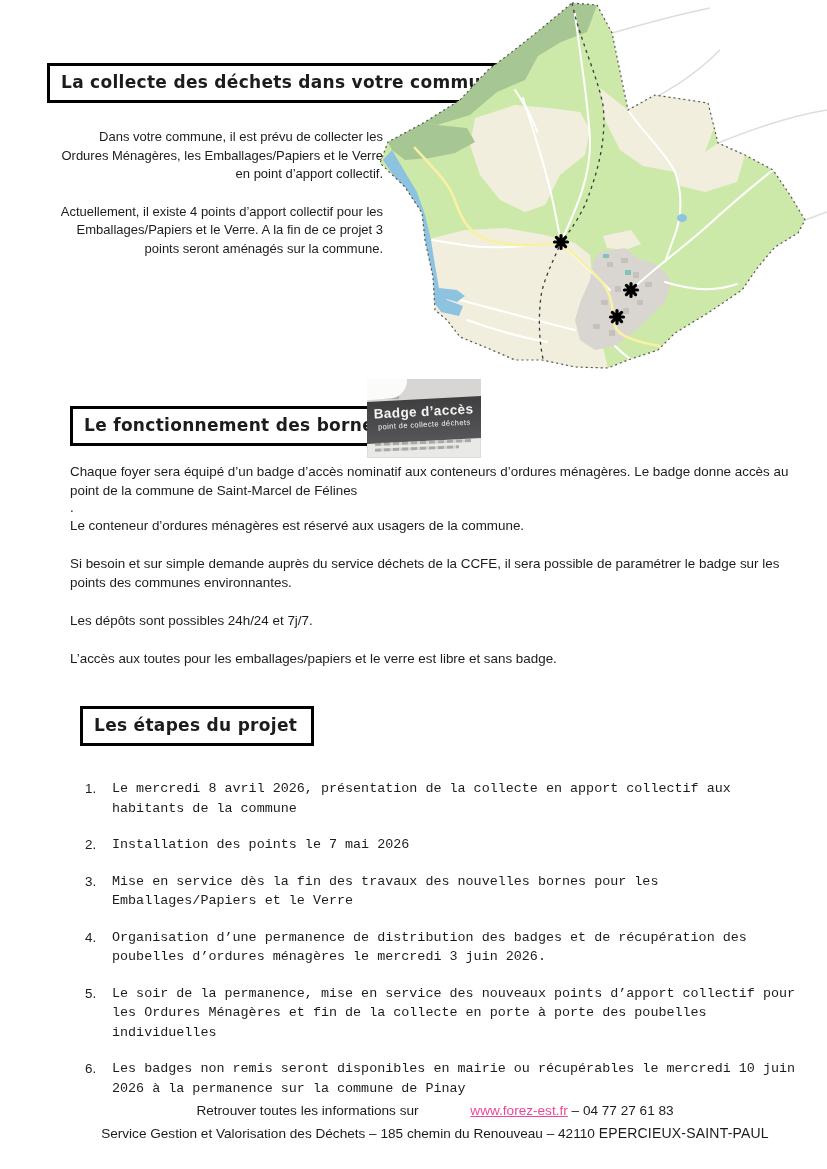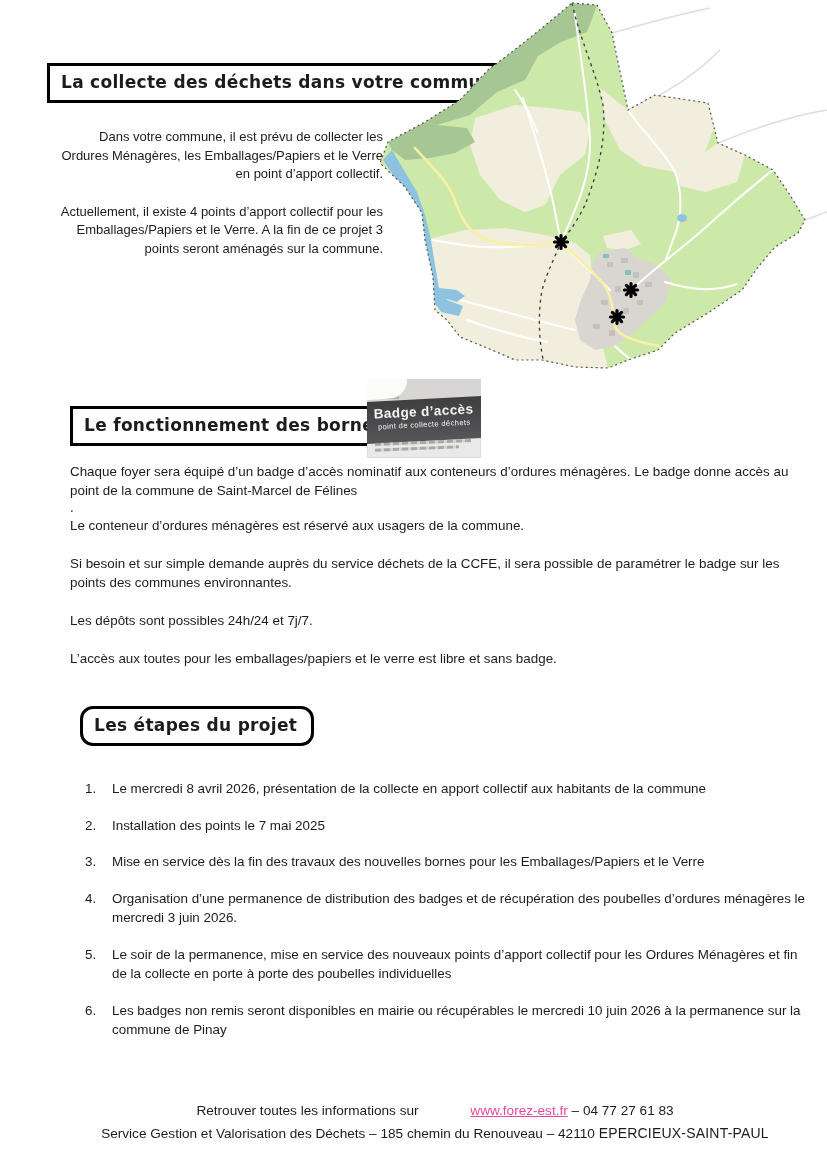--- a/index.html
+++ b/index.html
@@ -20,21 +20,21 @@
     background:#fff;
     font-family:"DejaVu Sans", sans-serif;
     font-weight:700;
     font-size:17px;
     letter-spacing:.3px;
     padding:6px 14px 8px 11px;
     white-space:nowrap;
   }
   .hb1 { left:47px; top:63px; }
   .hb2 { left:70px; top:406px; }
-  .hb3 { left:80px; top:706px;border-radius:13px; }
+  .hb3 { left:80px; top:706px; }
 
   
   .col-left {
     position:absolute; left:59px; top:128px; width:324px;
     font-size:13px; line-height:18.6px;
   }
   .col-left p { margin:0 0 19px 0;text-align:right; }
   .just { text-align:justify; }
 
   
@@ -82,21 +82,21 @@
   .sec2 .dot { line-height:16px; }
 
   
   .steps {
     position:absolute; left:85px; top:779px; width:724px;
     font-size:13.4px; line-height:19.5px;
   }
   .steps ol { list-style:none; }
   .steps li { display:flex; margin-bottom:17px; }
   .steps .num { width:27px; flex:0 0 27px; }
-  .steps .txt { flex:1; }
+  .steps .txt { flex:1;font-family:Liberation Mono, monospace; }
 
   
   .footer {
     position:absolute; left:40px; top:1100px; width:790px;
     text-align:center; font-size:13.6px; line-height:22px;
   }
   .footer a { color:#ec4899; text-decoration:underline;margin-left:48px; }
   .footer .caps { font-size:14px; letter-spacing:.2px; }
 </style>
 </head>
@@ -233,21 +233,21 @@
   <div class="heading-box hb3">Les étapes du projet</div>
 
   <div class="steps">
     <ol>
       <li>
         <span class="num">1.</span>
         <span class="txt">Le mercredi 8 avril 2026, présentation de la collecte en apport collectif aux habitants de la commune</span>
       </li>
       <li>
         <span class="num">2.</span>
-        <span class="txt">Installation des points le 7 mai 2025</span>
+        <span class="txt">Installation des points le 7 mai 2026</span>
       </li>
       <li>
         <span class="num">3.</span>
         <span class="txt">Mise en service dès la fin des travaux des nouvelles bornes pour les Emballages/Papiers et le Verre</span>
       </li>
       <li>
         <span class="num">4.</span>
         <span class="txt">Organisation d’une permanence de distribution des badges et de récupération des poubelles d’ordures ménagères le mercredi 3 juin 2026.</span>
       </li>
       <li>

